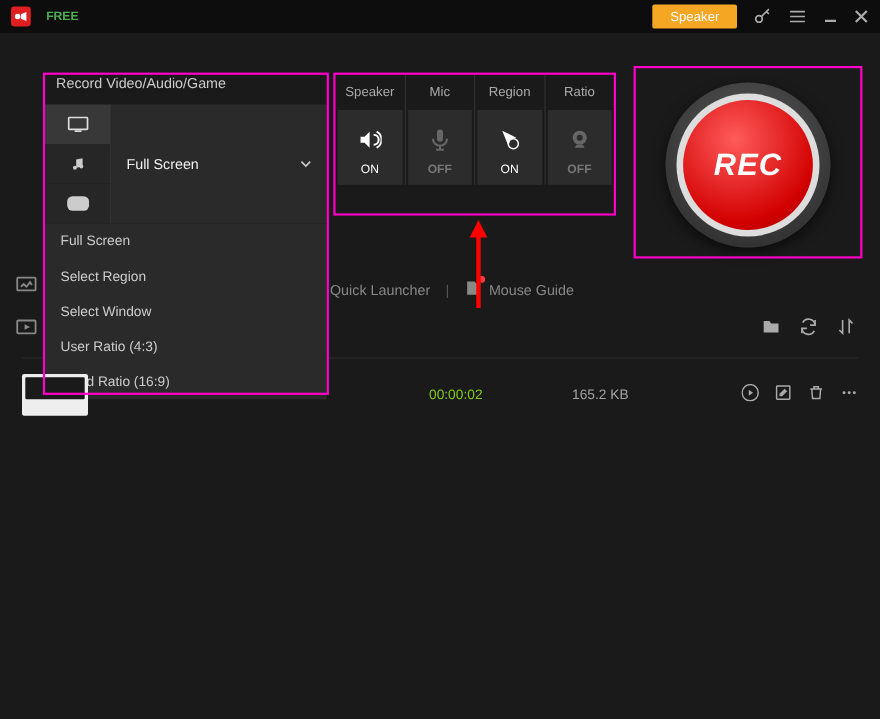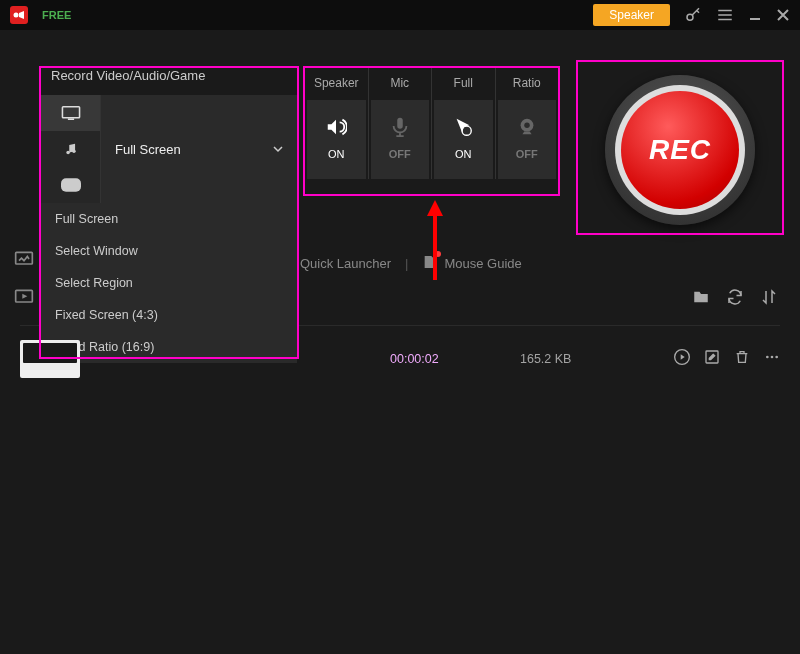--- a/index.html
+++ b/index.html
@@ -37,21 +37,21 @@
   .chevron { width: 10px; height: 10px; }
   
   .dropdown { background: #2a2a2a; }
   .dd-item { padding: 9px 14px; font-size: 12.5px; color: #ccc; cursor: pointer; }
   
   
   .toggles { position: absolute; left: 305px; top: 68px; width: 253px; display: flex; }
   .toggle { flex: 1; text-align: center; border-left: 1px solid #333; }
   .toggle:first-child { border-left: none; }
   .toggle-label { font-size: 12px; color: #aaa; padding: 8px 0 10px 0; }
-  .toggle-box { background: #2c2c2c; padding: 14px 0 19px 0; margin: 0 2px; cursor: pointer; text-align: center; }
+  .toggle-box { background: #2c2c2c; padding: 14px 0 8px 0; margin: 0 2px; cursor: pointer; text-align: center; }
   .toggle-icon { height: 26px; display: flex; align-items: center; justify-content: center; }
   .toggle-icon svg { width: 22px; height: 22px; }
   .toggle-state { font-size: 11px; margin-top: 8px; color: #fff; }
   .toggle-state.off { color: #777; font-weight: bold; }
   
   
   .rec-wrap { position: absolute; left: 600px; top: 70px; width: 160px; height: 160px; display: flex; align-items: center; justify-content: center; }
   .rec-outer { width: 150px; height: 150px; border-radius: 50%; background: radial-gradient(circle at 50% 35%, #555, #2a2a2a); padding: 10px; cursor: pointer; box-shadow: 0 4px 12px rgba(0,0,0,0.6); }
   .rec-mid { width: 100%; height: 100%; border-radius: 50%; background: #ddd; padding: 6px; }
   .rec-inner { width: 100%; height: 100%; border-radius: 50%; background: radial-gradient(circle at 40% 30%, #ff5b5b, #d20000 70%, #a00000); display: flex; align-items: center; justify-content: center; }
@@ -70,21 +70,21 @@
   
   
   .file-actions { position: absolute; right: 22px; top: 288px; display: flex; gap: 16px; color: #aaa; }
   .file-actions > * { cursor: pointer; }
   
   
   .rec-list { position: absolute; left: 20px; right: 20px; top: 325px; border-top: 1px solid #2a2a2a; padding-top: 14px; }
   .rec-row { display: flex; align-items: center; }
   .thumb { width: 60px; height: 38px; background: #eee; border-radius: 2px; display: flex; align-items: center; justify-content: center; position: relative; }
   .thumb-dark { position: absolute; left: 3px; top: 3px; width: 54px; height: 20px; background: #1a1a1a; border-radius: 1px; }
-  .rec-time { position: absolute; left: 370px; font-size: 12.5px; color: #f0abfc; }
+  .rec-time { position: absolute; left: 370px; font-size: 12.5px; color: #84cc16; }
   .rec-size { position: absolute; left: 500px; font-size: 12.5px; color: #a3a3a3; }
   .row-actions { margin-left: auto; display: flex; gap: 14px; color: #aaa; }
   .row-actions > * { cursor: pointer; }
 </style>
 </head>
 <body>
 
 <div class="titlebar">
   <div class="logo">
     <svg viewBox="0 0 12 12">
@@ -152,23 +152,23 @@
     </div>
     <div class="mode-select">
       <span class="mode-select-text">Full Screen</span>
       <svg class="chevron" viewBox="0 0 10 10">
           <path d="M1 3l4 4 4-4" fill="none" stroke="#ccc" stroke-width="1.5"></path>
         </svg>
     </div>
   </div>
   <div class="dropdown">
     <div class="dd-item">Full Screen</div>
+    <div class="dd-item">Select Region</div>
     <div class="dd-item">Select Window</div>
-    <div class="dd-item">Select Region</div>
-    <div class="dd-item">Fixed Screen (4:3)</div>
+    <div class="dd-item">User Ratio (4:3)</div>
     <div class="dd-item">Fixed Ratio (16:9)</div>
   </div>
 </div>
 
 <div class="toggles">
   <div class="toggle">
     <div class="toggle-label">Speaker</div>
     <div class="toggle-box">
       <div class="toggle-icon">
         <svg viewBox="0 0 24 24" fill="#fff">
@@ -185,21 +185,21 @@
       <div class="toggle-icon">
         <svg viewBox="0 0 24 24" fill="#666">
             <rect x="9" y="2" width="6" height="12" rx="3"></rect>
             <path d="M5 11a7 7 0 0 0 14 0M12 18v4M8 22h8" fill="none" stroke="#666" stroke-width="2"></path>
           </svg>
       </div>
       <div class="toggle-state off">OFF</div>
     </div>
   </div>
   <div class="toggle">
-    <div class="toggle-label">Full</div>
+    <div class="toggle-label">Region</div>
     <div class="toggle-box">
       <div class="toggle-icon">
         <svg viewBox="0 0 24 24" fill="#fff">
             <path d="M5 3l14 7-6 2-2 6-6-15z"></path>
             <circle cx="16" cy="16" r="5" fill="none" stroke="#fff" stroke-width="1.5"></circle>
           </svg>
       </div>
       <div class="toggle-state">ON</div>
     </div>
   </div>

